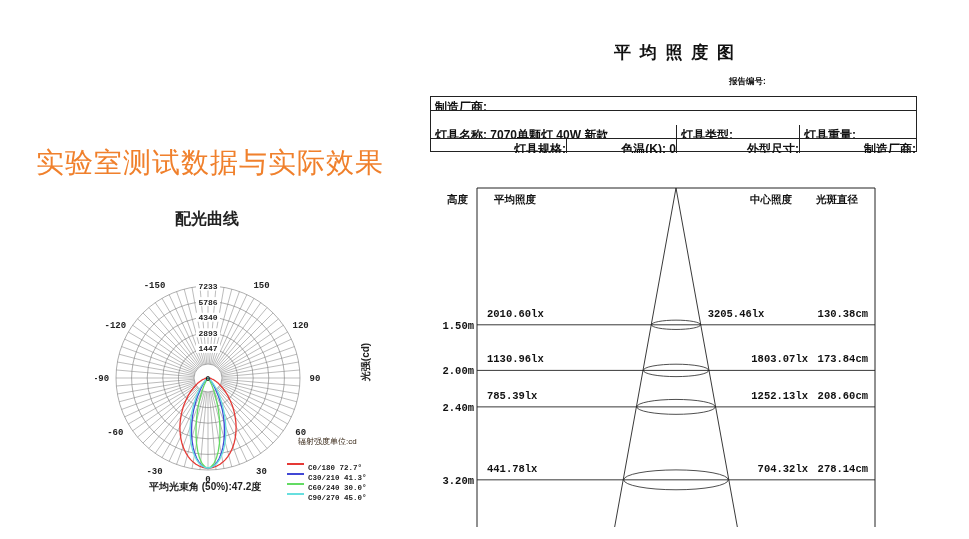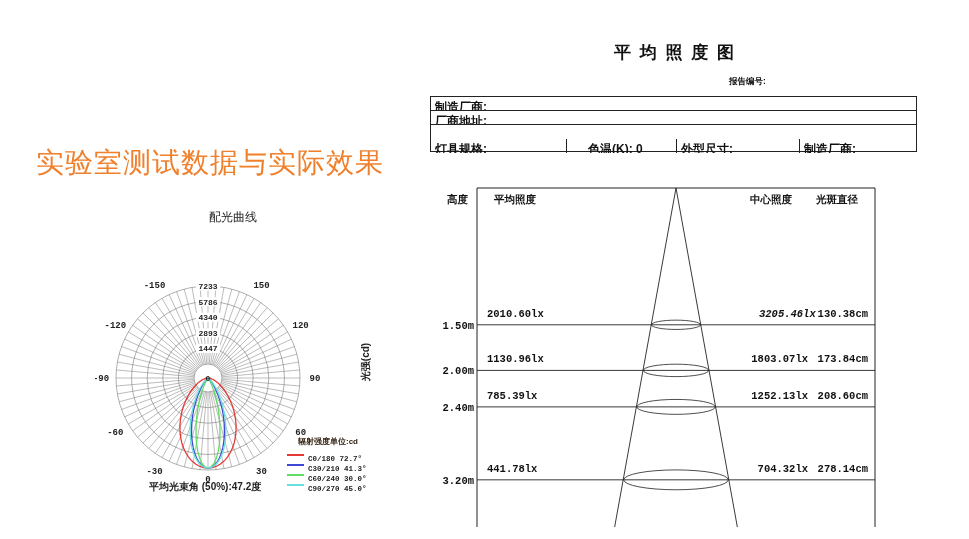--- a/index.html
+++ b/index.html
@@ -6,30 +6,30 @@
   body{
     width:969px;height:539px;position:relative;background:#fff;overflow:hidden;
     font-family:"Liberation Sans",sans-serif;color:#111;
   }
   .abs{position:absolute;}
   
   .slide-title{
     left:36px;top:144px;font-size:28px;font-weight:400;letter-spacing:1px;
     font-family:"Liberation Sans",sans-serif;white-space:nowrap;
   }
-  .polar-title{left:157px;top:209px;width:100px;text-align:right;
-    font-size:12px;font-weight:normal;color:#222;}
+  .polar-title{left:157px;top:209px;width:100px;text-align:center;
+    font-size:16px;font-weight:bold;color:#222;}
   .polar-wrap{left:95px;top:255px;width:230px;height:245px;}
   .intensity-axis{
     left:330px;top:355px;width:72px;text-align:center;font-size:10px;font-weight:bold;
     transform:rotate(-90deg);transform-origin:center center;color:#222;white-space:nowrap;
   }
   .beam-footer{left:149px;top:480px;font-size:10px;font-weight:bold;color:#222;white-space:nowrap;}
   .legend{left:287px;top:436px;}
-  .legend-title{font-size:8px;font-weight:bold;color:#332211;margin:0 0 3px 11px;white-space:nowrap;}
+  .legend-title{font-size:8px;font-weight:normal;color:#332211;margin:0 0 12px 11px;white-space:nowrap;}
   .legend-item{display:flex;align-items:center;height:10px;}
   .legend-swatch{display:inline-block;width:17px;height:2px;margin-right:4px;}
   .legend-label{font-family:"Liberation Mono",monospace;font-weight:bold;font-size:7.5px;color:#222;white-space:nowrap;margin-top:8px;}
   
   .report-title{left:430px;top:41px;width:490px;text-align:center;
     font-size:17px;font-weight:bold;color:#111;letter-spacing:2px;white-space:nowrap;}
   .report-no{left:729px;top:76px;font-size:8.5px;font-weight:bold;color:#111;white-space:nowrap;}
   .info-table{left:430px;top:96px;width:487px;height:56px;border:1px solid #222;box-sizing:border-box;}
   .it-row{position:absolute;left:0;width:100%;height:14px;box-sizing:border-box;border-bottom:1px solid #222;}
   .it-row:last-child{border-bottom:none;}
@@ -182,24 +182,26 @@
   </div>
 </div>
 
 <div class="abs report-title">平 均 照 度 图</div>
 <div class="abs report-no">报告编号:</div>
 
 <div class="abs info-table">
   <div class="it-row" style="top:0;">
     <div class="it-cell" style="left:0;width:485px;">制造厂商:</div>
   </div>
-  <div class="it-row" style="top:14px;">
-    <div class="it-cell" style="left:0;width:485px;">厂商地址:</div>
-  </div>
-  <div class="it-row" style="top:42px;">
+  <div class="it-row" style="top:28px;">
+    <div class="it-cell" style="left:0;width:245px;">灯具名称: 7070单颗灯 40W 新款</div>
+    <div class="it-cell bord" style="left:245px;width:123px;">灯具类型:</div>
+    <div class="it-cell bord" style="left:368px;width:117px;">灯具重量:</div>
+  </div>
+  <div class="it-row" style="top:42px;text-align:right;">
     <div class="it-cell" style="left:0;width:135px;">灯具规格:</div>
     <div class="it-cell bord" style="left:135px;width:110px;padding-left:21px;">色温(K): 0</div>
     <div class="it-cell bord" style="left:245px;width:123px;">外型尺寸:</div>
     <div class="it-cell bord" style="left:368px;width:117px;">制造厂商:</div>
   </div>
 </div>
 
 <div class="col-header" style="left:447px;top:193px;">高度</div>
 <div class="col-header" style="left:494px;top:193px;">平均照度</div>
 <div class="col-header" style="left:750px;top:193px;">中心照度</div>
@@ -217,21 +219,21 @@
       <ellipse cx="246" cy="139.8" rx="24.51144" ry="4.6571736" fill="none" stroke="#222" stroke-width="0.8"></ellipse>
       <ellipse cx="246" cy="185.4" rx="32.68192" ry="6.2095648" fill="none" stroke="#222" stroke-width="0.8"></ellipse>
       <ellipse cx="246" cy="221.88" rx="39.2168" ry="7.451192" fill="none" stroke="#222" stroke-width="0.8"></ellipse>
       <ellipse cx="246" cy="294.84000000000003" rx="52.290319999999994" ry="9.935160799999998" fill="none" stroke="#222" stroke-width="0.8"></ellipse>
     </svg>
 </div>
 
 <div id="illu-rows">
     <div class="mono-val" style="left: 434px; top: 319.8px; width: 40px; text-align: right;">1.50m</div>
     <div class="mono-val" style="left: 487px; top: 307.8px;">2010.60lx</div>
-    <div class="mono-val" style="left: 759px; top: 307.8px; width: 80px; text-align: left; font-style: italic;">3205.46lx</div>
+    <div class="mono-val" style="left: 696px; top: 307.8px; width: 80px; text-align: center;">3205.46lx</div>
     <div class="mono-val" style="left: 796px; top: 307.8px; width: 72px; text-align: right;">130.38cm</div>
     <div class="mono-val" style="left: 434px; top: 365.4px; width: 40px; text-align: right;">2.00m</div>
     <div class="mono-val" style="left: 487px; top: 353.4px;">1130.96lx</div>
     <div class="mono-val" style="left: 728px; top: 353.4px; width: 80px; text-align: right;">1803.07lx</div>
     <div class="mono-val" style="left: 796px; top: 353.4px; width: 72px; text-align: right;">173.84cm</div>
     <div class="mono-val" style="left: 434px; top: 401.88px; width: 40px; text-align: right;">2.40m</div>
     <div class="mono-val" style="left: 487px; top: 389.88px;">785.39lx</div>
     <div class="mono-val" style="left: 728px; top: 389.88px; width: 80px; text-align: right;">1252.13lx</div>
     <div class="mono-val" style="left: 796px; top: 389.88px; width: 72px; text-align: right;">208.60cm</div>
     <div class="mono-val" style="left: 434px; top: 474.84px; width: 40px; text-align: right;">3.20m</div>

